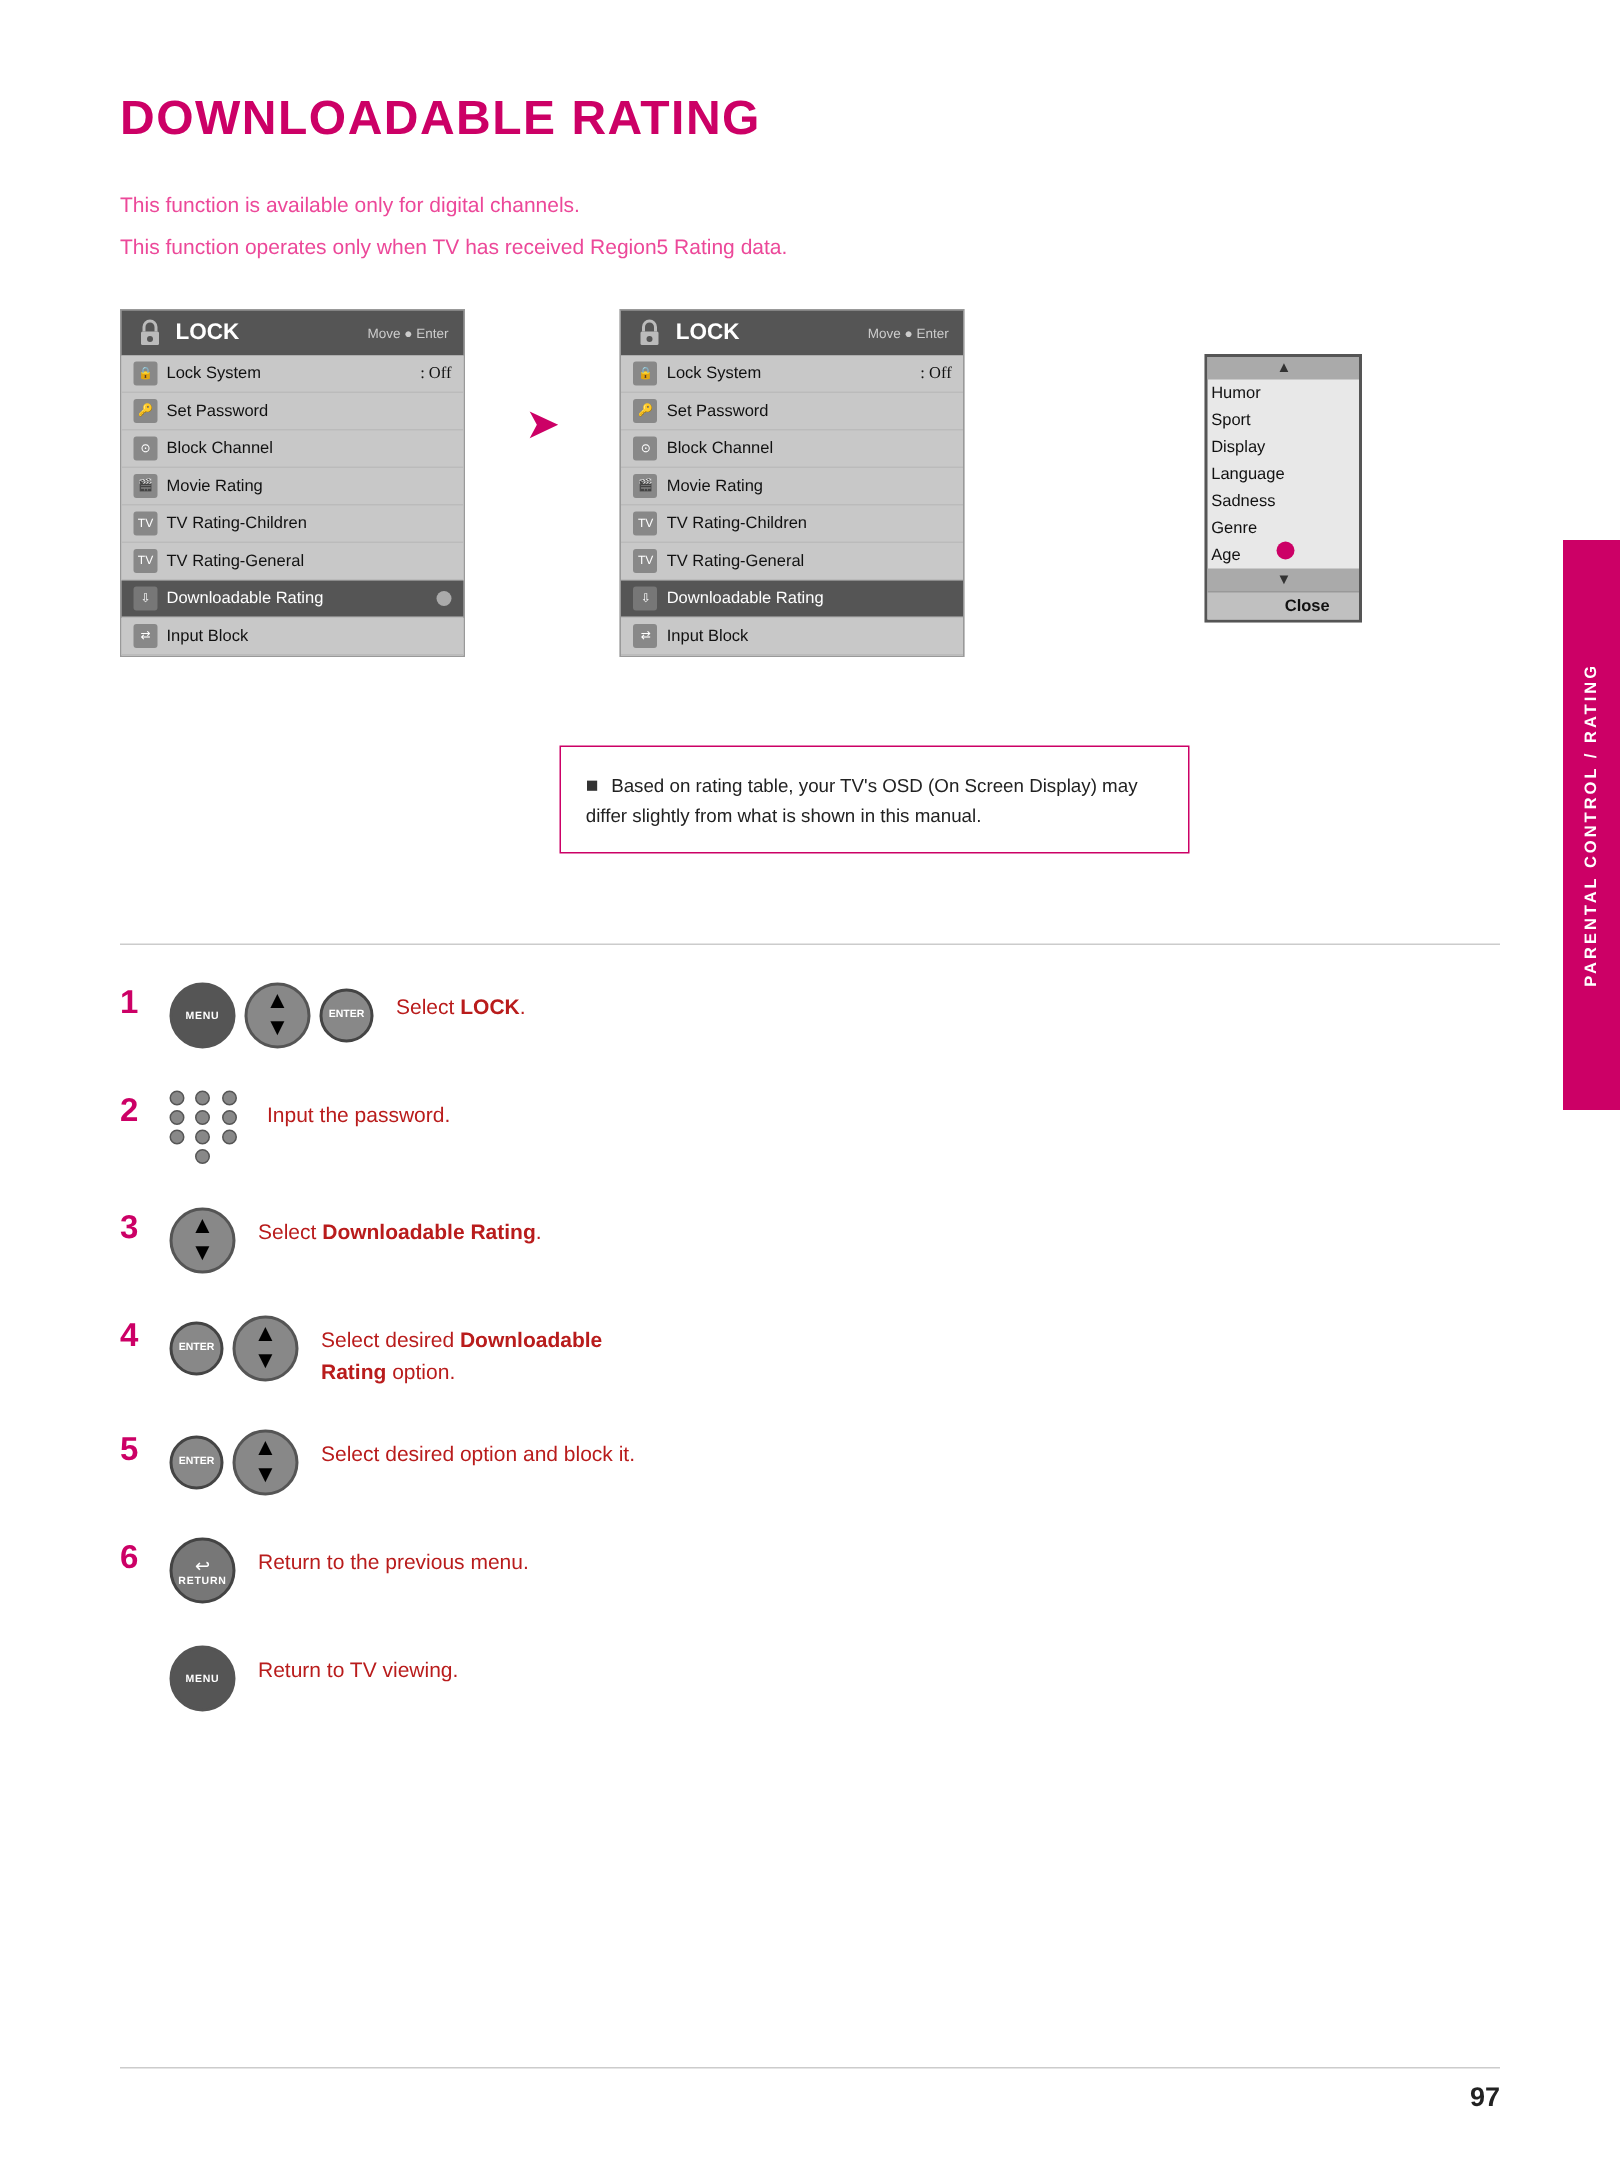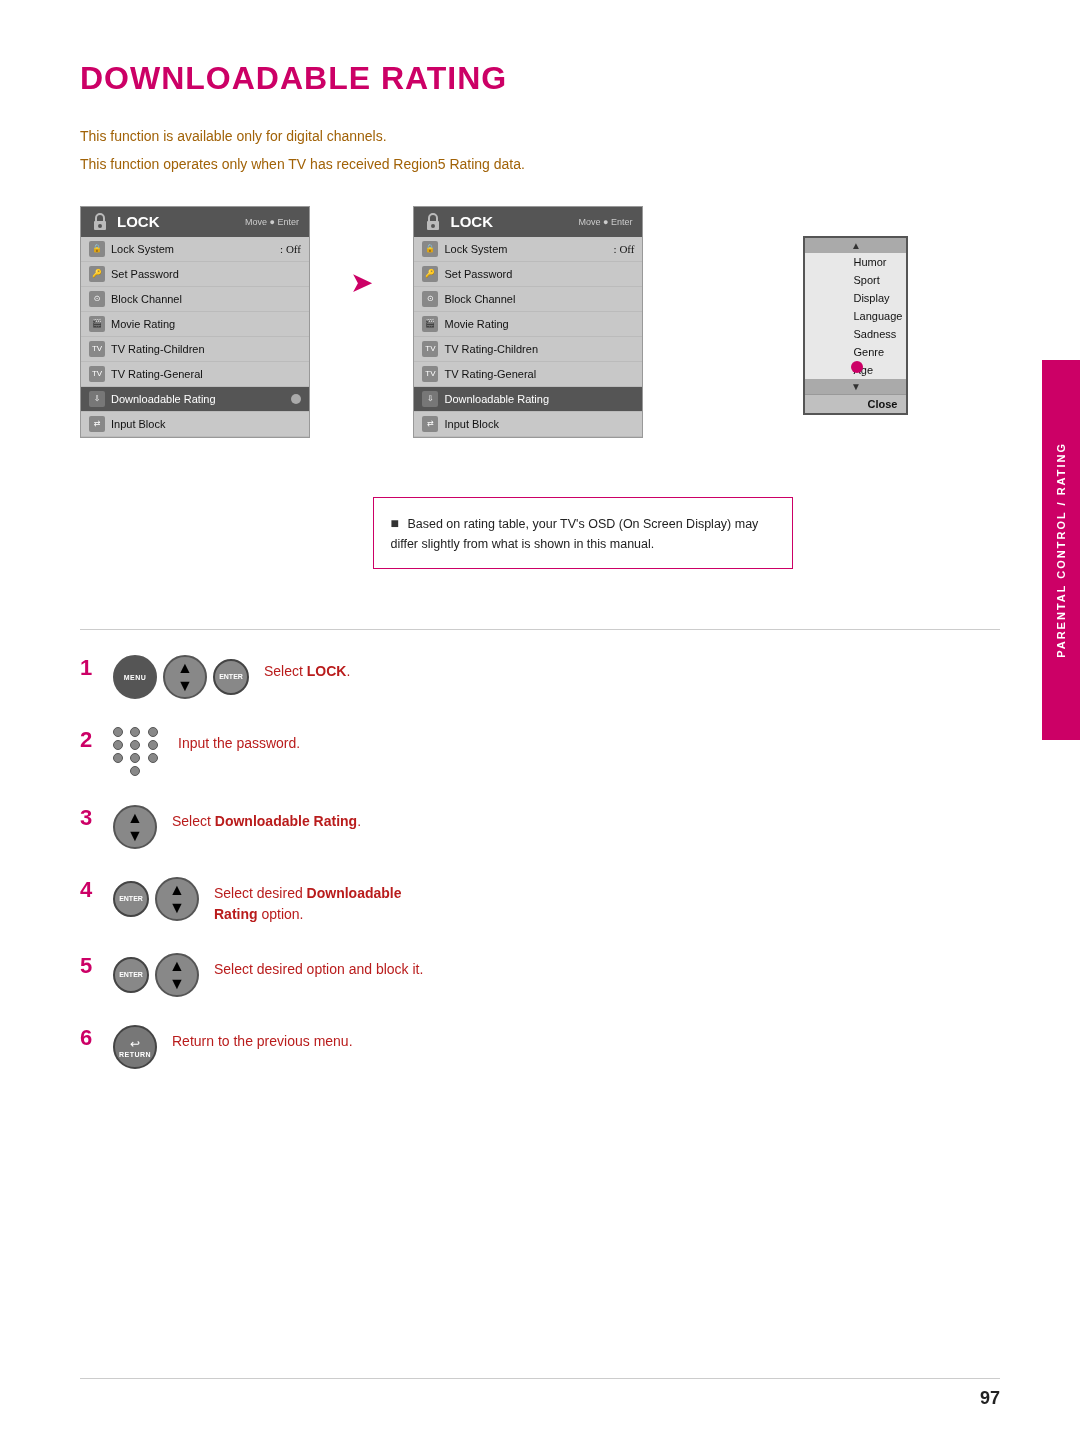--- a/index.html
+++ b/index.html
@@ -23,21 +23,21 @@
       color: #cc0066;
       font-size: 32px;
       font-weight: bold;
       letter-spacing: 1px;
       margin-bottom: 28px;
     }
 
     
     .desc-text {
       font-size: 14px;
-      color: #a16207;
+      color: #ec4899;
       line-height: 1.6;
       margin-bottom: 6px;
     }
 
     
     .screenshots-area {
       display: flex;
       align-items: flex-start;
       gap: 40px;
       margin-top: 30px;
@@ -157,29 +157,28 @@
 
     .dropdown-popup .down-arrow {
       text-align: center;
       font-size: 10px;
       padding: 2px;
       background: #aaa;
       color: #333;
     }
 
     .dropdown-item {
-      padding: 3px 12px;
+      padding: 3px 2px;
       font-size: 11px;
       color: #111;
-      margin-left: 36px;
     }
 
     .dropdown-close {
       text-align: right;
-      padding: 3px 9px;
+      padding: 3px 20px;
       font-size: 11px;
       font-weight: bold;
       color: #111;
       background: #c0c0c0;
       border-top: 1px solid #999;
     }
 
     .dot-indicator {
       position: absolute;
       width: 12px;
@@ -605,20 +604,29 @@
     <span class="step-number">6</span>
     <div class="step-icons">
       <div class="return-circle">
         <span style="font-size:12px; color:white;">↩</span>
         <span class="remote-btn-label">RETURN</span>
       </div>
     </div>
     <p class="step-text">Return to the previous menu.</p>
   </div>
 
+  <div class="step">
+    <span class="step-number" style="visibility:hidden;">7</span>
+    <div class="step-icons">
+      <div class="remote-btn menu-btn">
+        <span class="remote-btn-label">MENU</span>
+      </div>
+    </div>
+    <p class="step-text">Return to TV viewing.</p>
+  </div>
 
 </div>
 
 <div class="sidebar">
   <span class="sidebar-text">PARENTAL CONTROL / RATING</span>
 </div>
 
 <div class="bottom-line"></div>
 
 <div class="page-number">97</div>

